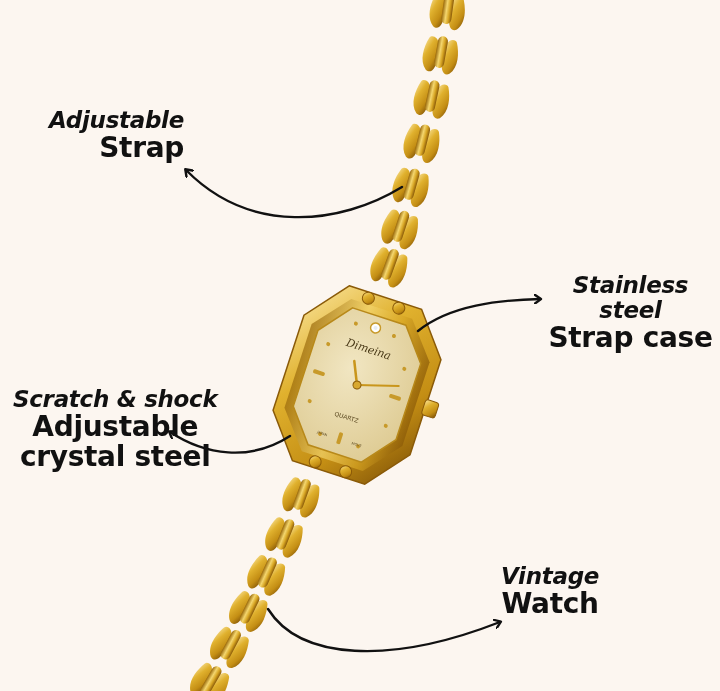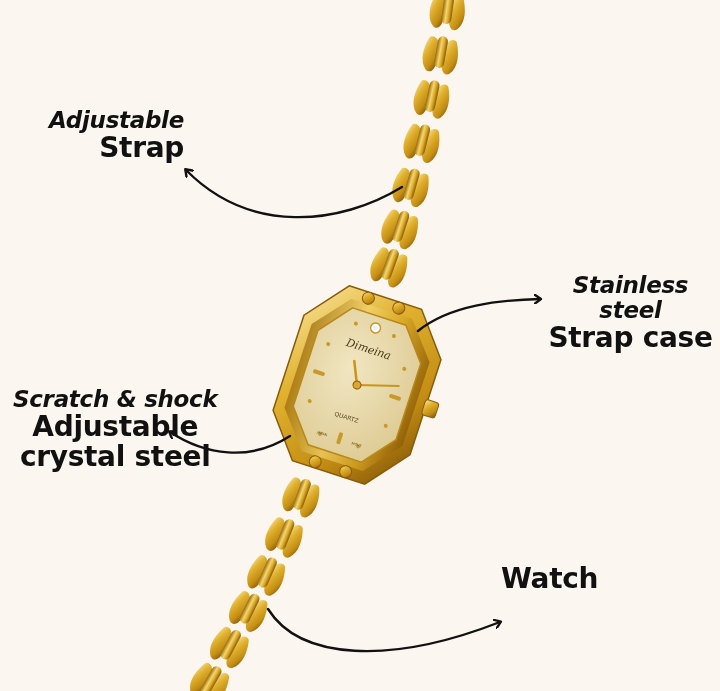--- a/index.html
+++ b/index.html
@@ -127,16 +127,17 @@
     <span class="bd">Strap case</span>
   </div>
 
   <div class="label" style="left:13px; top:387px;">
     <span class="it">Scratch &amp; shock</span>
     <span class="bd">Adjustable</span>
     <span class="bd">crystal steel</span>
   </div>
 
   <div class="label" style="left:501px; top:564px;">
+    <span class="it">Vintage</span>
     <span class="bd">Watch</span>
   </div>
 
 </div>
 
 </body></html>

